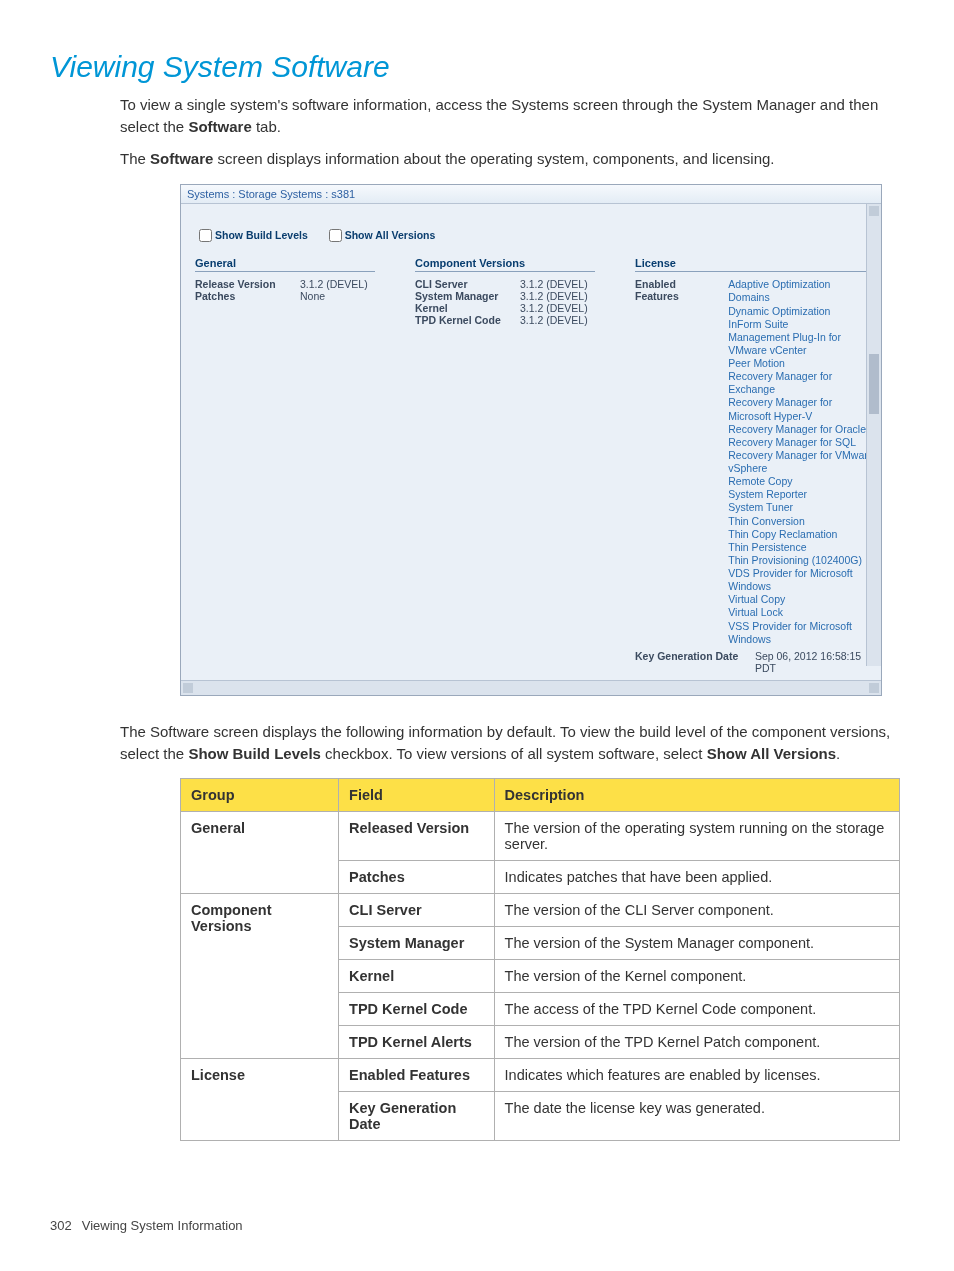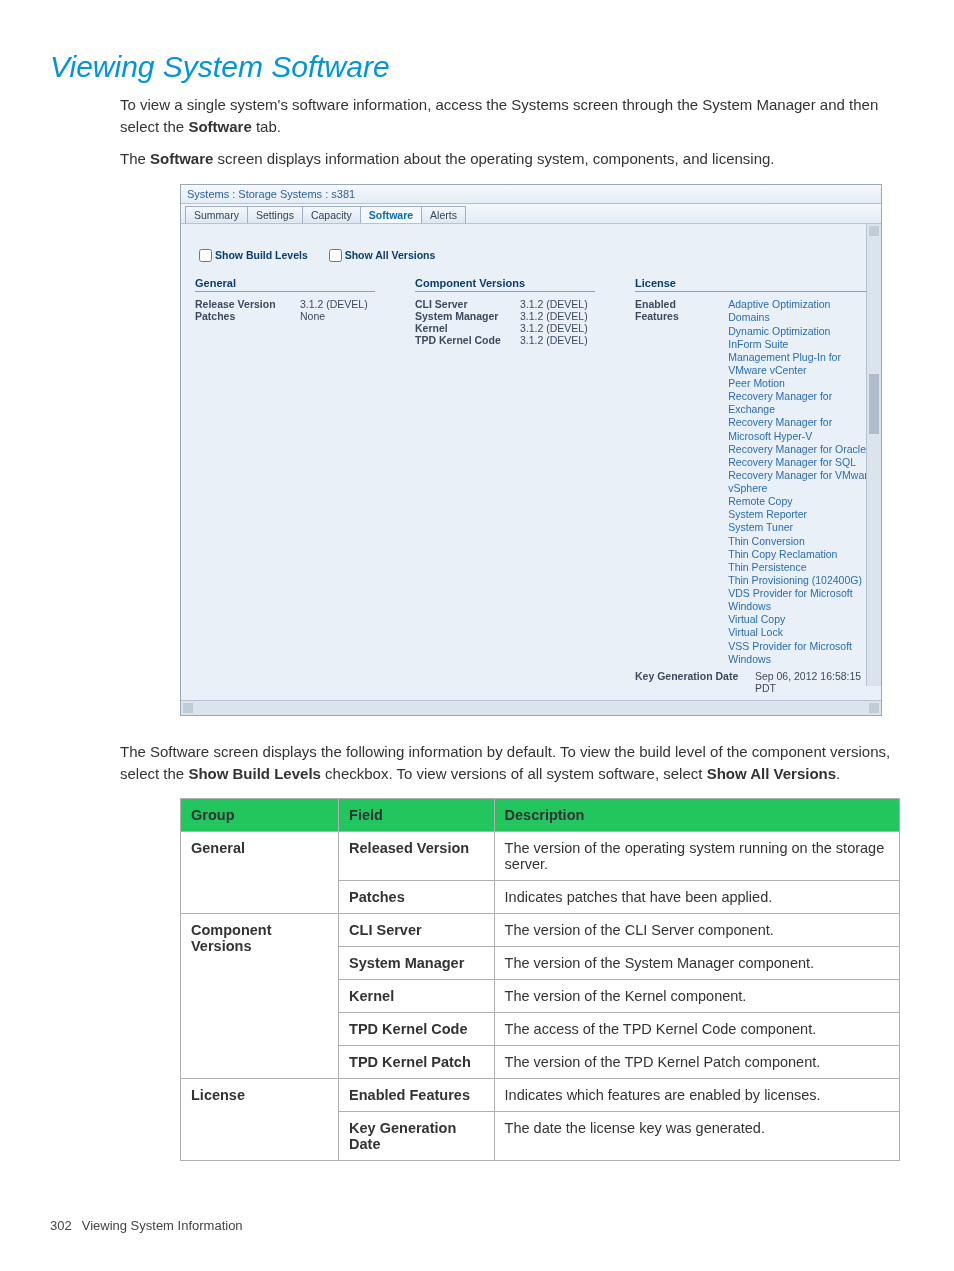--- a/index.html
+++ b/index.html
@@ -105,21 +105,21 @@
     font-size: 14.5px;
   }
   table.desc th, table.desc td {
     border: 1px solid #b0b0b0;
     padding: 8px 10px;
     vertical-align: top;
     text-align: left;
   }
   table.desc th {
     font-weight: bold;
-    background: #22c55e;
+    background: #fde047;
   }
   table.desc td.group { font-weight: bold; }
   table.desc td.field { font-weight: bold; }
 
   .footer {
     position: fixed;
     bottom: 38px;
     left: 50px;
     font-size: 13px;
     color: #444;
@@ -133,27 +133,20 @@
 
 <p class="body-text">
   <span>To view a single system's software information, access the Systems screen through the System Manager and then select the </span><span class="bold">Software</span><span> tab.</span>
 </p>
 <p class="body-text">
   <span>The </span><span class="bold">Software</span><span> screen displays information about the operating system, components, and licensing.</span>
 </p>
 
 <div class="shot">
   <div class="shot-title">Systems : Storage Systems : s381</div>
-  <div class="shot-tabs" id="shot-tabs">
-      <div class="shot-tab">Summary</div>
-      <div class="shot-tab">Settings</div>
-      <div class="shot-tab">Capacity</div>
-      <div class="shot-tab active">Software</div>
-      <div class="shot-tab">Alerts</div>
-    </div>
   <div class="shot-body">
     <div class="scroll-v"></div>
     <div class="checks">
       <label><input type="checkbox" style=""><span>Show Build Levels</span></label>
       <label><input type="checkbox" style=""><span>Show All Versions</span></label>
     </div>
     <div class="cols">
       <div style="width:180px">
         <div class="col-head">General</div>
         <div id="gen-list">
@@ -260,21 +253,21 @@
       </tr>
       <tr>
         <td class="field">Kernel</td>
         <td>The version of the Kernel component.</td>
       </tr>
       <tr>
         <td class="field">TPD Kernel Code</td>
         <td>The access of the TPD Kernel Code component.</td>
       </tr>
       <tr>
-        <td class="field">TPD Kernel Patch</td>
+        <td class="field">TPD Kernel Alerts</td>
         <td>The version of the TPD Kernel Patch component.</td>
       </tr>
       <tr>
         <td class="group" rowspan="2">License</td>
         <td class="field">Enabled Features</td>
         <td>Indicates which features are enabled by licenses.</td>
       </tr>
       <tr>
         <td class="field">Key Generation Date</td>
         <td>The date the license key was generated.</td>

